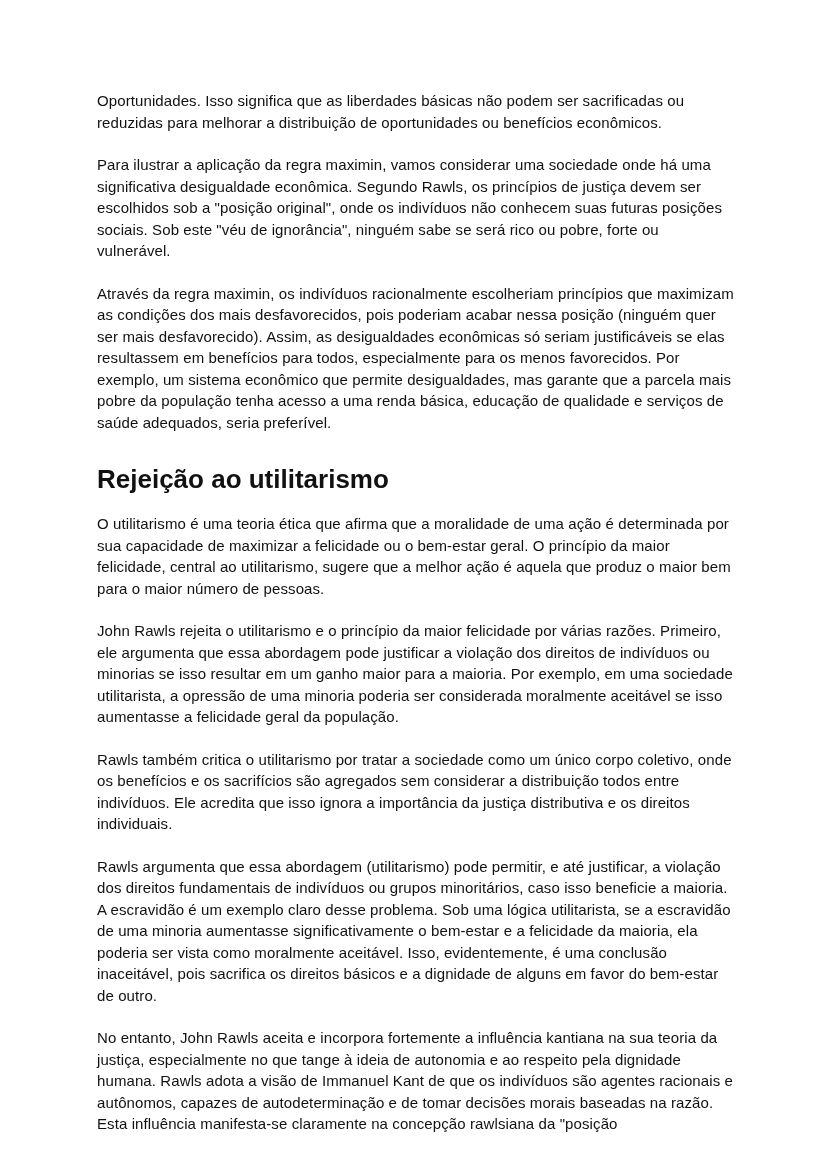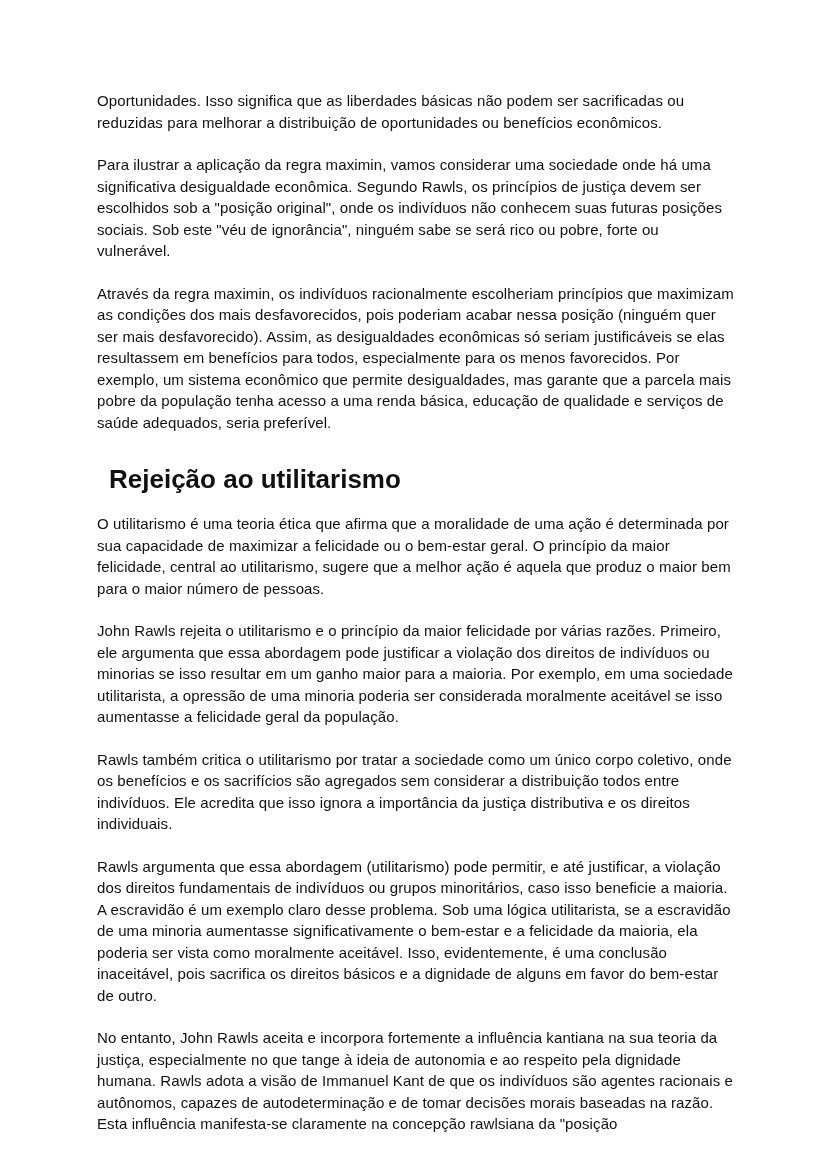--- a/index.html
+++ b/index.html
@@ -20,21 +20,21 @@
   }
   .para {
     margin: 0 0 21px 0;
     font-size: 15px;
     line-height: 21.5px;
     font-weight: 400;
     letter-spacing: 0.1px;
     color: #111111;
   }
   .heading {
-    margin: 31px 0 19px 12px;
+    margin: 31px 0 19px 0;
     font-size: 26px;
     line-height: 30px;
     font-weight: 700;
     color: #111111;
   }
 </style>
 </head>
 <body>
 
 <div class="page">

